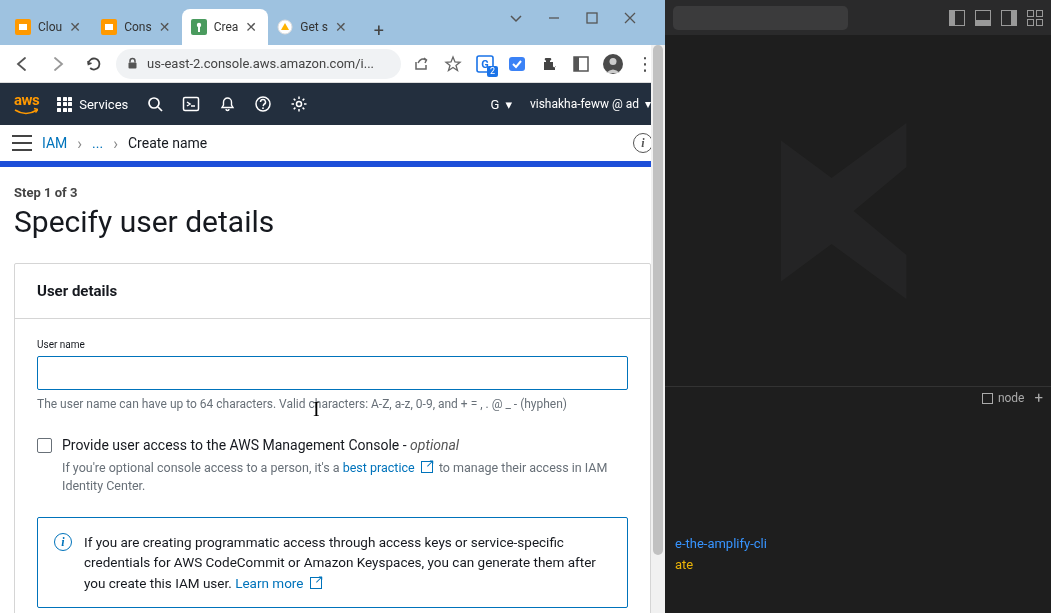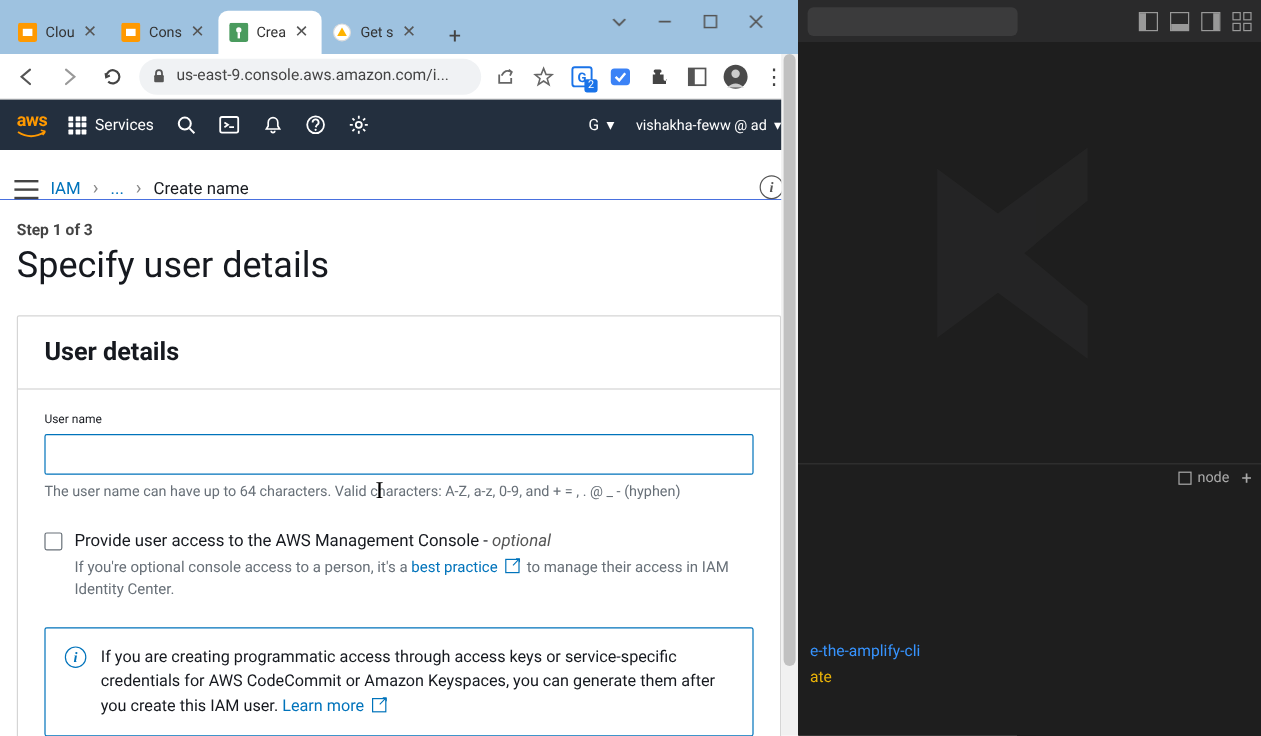--- a/index.html
+++ b/index.html
@@ -29,34 +29,34 @@
 .aws-topnav { height: 42px; background: #232f3e; color: #fff; display: flex; align-items: center; padding: 0 14px; gap: 18px; font-size: 13px; }
 .aws-logo { color: #ff9900; font-weight: 700; font-size: 15px; letter-spacing: -0.5px; }
 .aws-services { display: flex; align-items: center; gap: 7px; }
 .aws-grid-icon { display: grid; grid-template-columns: repeat(3, 4px); grid-template-rows: repeat(3, 4px); gap: 1.5px; }
 .aws-grid-icon span { background: #fff; border-radius: 0.5px; }
 .aws-icon { width: 18px; height: 18px; display: flex; align-items: center; justify-content: center; color: #fff; }
 .aws-spacer { flex: 1; }
 .aws-region { display: flex; align-items: center; gap: 6px; }
 .aws-account { display: flex; align-items: center; gap: 6px; font-size: 12px; }
 
-.breadcrumb-bar { height: 42px; background: #fff; display: flex; align-items: flex-end; padding: 0 12px; border-bottom: 1px solid #1d4ed8; gap: 10px; font-size: 14px; }
+.breadcrumb-bar { height: 42px; background: #fff; display: flex; align-items: center; padding: 0 12px; border-bottom: 6px solid #1d4ed8; gap: 10px; font-size: 14px; }
 .hamburger { width: 20px; height: 16px; display: flex; flex-direction: column; justify-content: space-between; }
 .hamburger span { height: 2px; background: #444; }
 .bc-link { color: #0073bb; }
 .bc-sep { color: #888; font-size: 16px; }
 .bc-current { color: #16191f; }
 .bc-info { margin-left: auto; width: 20px; height: 20px; border: 1.5px solid #555; border-radius: 50%; display: flex; align-items: center; justify-content: center; font-size: 12px; font-style: italic; font-family: serif; color: #555; font-weight: bold;}
 
 .page-body { padding: 18px 14px; background: #fff; overflow-y: auto; flex: 1; position: relative; }
 .step-indicator { font-size: 13px; font-weight: 700; color: #444; margin-bottom: 4px; }
 .page-title { font-size: 30px; font-weight: 400; color: #16191f; margin-bottom: 24px; }
 
 .panel { border: 1px solid #d5d5d5; border-radius: 2px; margin-bottom: 20px; }
-.panel-header { padding: 18px 22px; border-bottom: 1px solid #d5d5d5; font-size: 21px; font-weight: 700; color: #16191f; }
+.panel-header { padding: 18px 22px; border-bottom: 1px solid #d5d5d5; font-size: 15px; font-weight: 700; color: #16191f; }
 .panel-body { padding: 20px 22px; }
 
 .field-label { font-size: 10px; color: #16191f; margin-bottom: 6px; }
 .text-input { width: 100%; height: 34px; border: 1.5px solid #0073bb; border-radius: 2px; padding: 0 8px; font-size: 14px; outline: none; }
 .field-hint { font-size: 12px; color: #687078; margin-top: 6px; line-height: 1.35; }
 
 .checkbox-row { display: flex; gap: 10px; margin-top: 24px; }
 .checkbox-box { width: 15px; height: 15px; border: 1.5px solid #687078; border-radius: 2px; flex-shrink: 0; margin-top: 2px; }
 .checkbox-label { font-size: 14px; color: #16191f; line-height: 1.4; }
 .checkbox-label .opt { font-style: italic; color: #555; }
@@ -185,21 +185,21 @@
           <path d="M3 6 L3.5 9.3 L6.5 8" stroke="#444" stroke-width="1.8" fill="none"></path>
         </svg>
       </div>
     <div class="url-box">
       <span>
           <svg width="13" height="13" viewBox="0 0 13 13">
             <rect x="2.5" y="5.5" width="8" height="6" rx="1" fill="#555"></rect>
             <path d="M4 5.5 V4 a2.5 2.5 0 0 1 5 0 V5.5" stroke="#555" stroke-width="1.5" fill="none"></path>
           </svg>
         </span>
-      <span class="url-text">us-east-9.console.aws.amazon.com/i...</span>
+      <span class="url-text">us-east-2.console.aws.amazon.com/i...</span>
     </div>
     <div class="ext-icon">
         <svg width="18" height="18" viewBox="0 0 18 18">
           <path d="M6 8 Q9 2 14 5 M12 3 L14.5 5 L13 8" stroke="#666" stroke-width="1.5" fill="none"></path>
           <path d="M4 7 V14 H14 V10" stroke="#666" stroke-width="1.5" fill="none"></path>
         </svg>
       </div>
     <div class="ext-icon">
         <svg width="18" height="18" viewBox="0 0 18 18">
           <path d="M9 2 L11 7 L16 7.3 L12 10.5 L13.5 15.5 L9 12.5 L4.5 15.5 L6 10.5 L2 7.3 L7 7 Z" stroke="#666" stroke-width="1.3" fill="none"></path>

